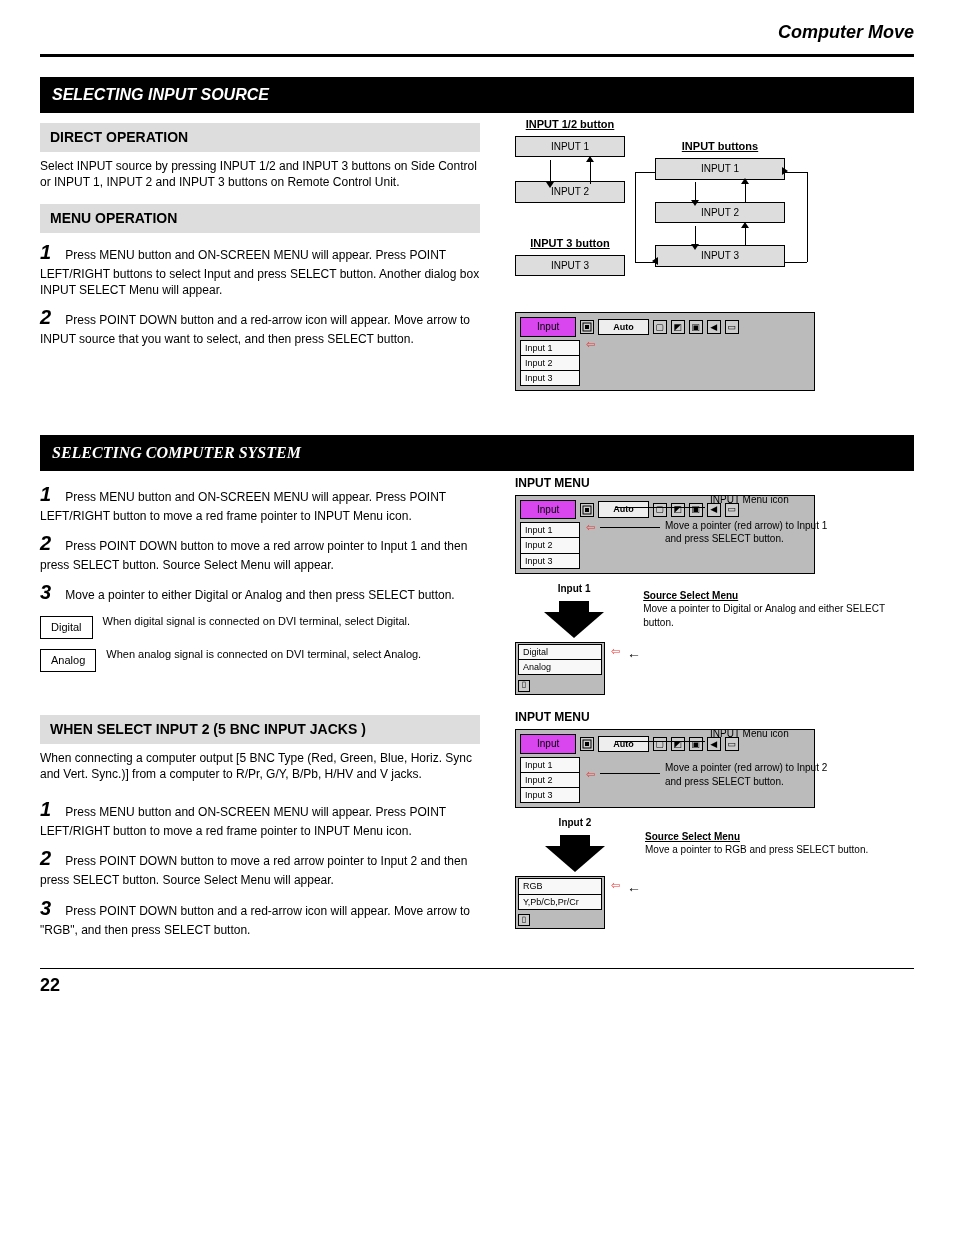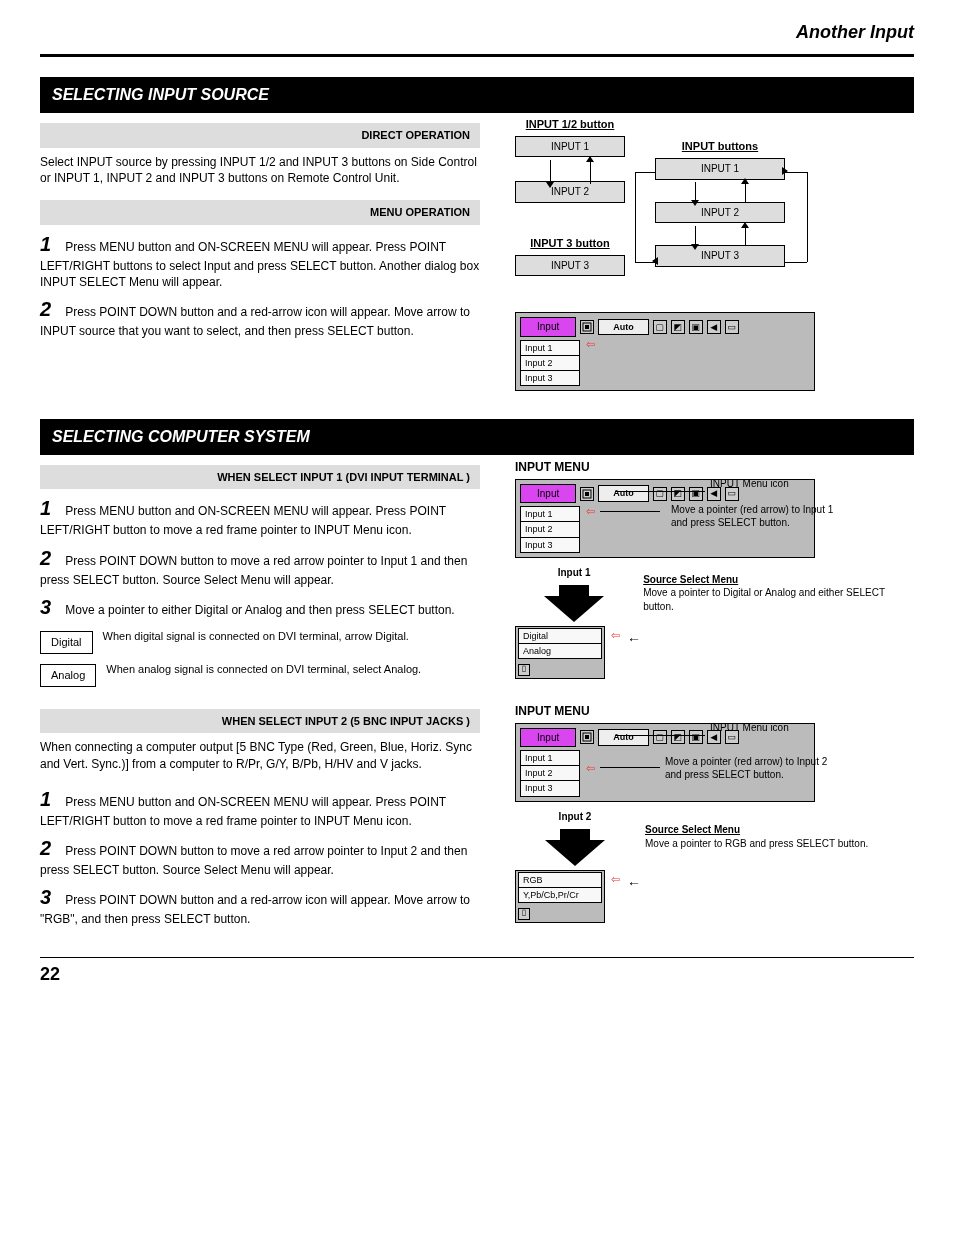--- a/index.html
+++ b/index.html
@@ -21,24 +21,23 @@
     font-weight: bold;
     font-style: italic;
     padding: 7px 12px;
     font-size: 16px;
     margin: 12px 0 4px 0;
   }
   .gray-bar {
     background: #ddd;
     font-weight: bold;
     padding: 5px 10px;
-    font-size: 11px;
+    font-size: 14px;
     margin: 6px 0;
     width: 440px;
-    text-align: right;
   }
   .two-col { display: flex; gap: 30px; }
   .lcol { width: 445px; }
   .rcol { flex: 1; position: relative; }
   .body-text { margin: 6px 0 14px 0; }
   .num-step { margin: 6px 0 0 0; }
   .num-step .n { font-size: 20px; font-weight: bold; font-style: italic; display: inline-block; width: 22px; }
   .source-box {
     border: 1px solid #000;
     display: inline-block;
@@ -156,21 +155,21 @@
   .select-caption .u { text-decoration: underline; font-weight: bold; }
 
   .annot-arrow {
     font-size: 14px; font-weight: bold;
     display: inline-block;
   }
 </style>
 </head>
 <body>
 
-<div style="text-align:right; font-weight:bold; font-style:italic; font-size:18px;">Another Input</div>
+<div style="text-align:right; font-weight:bold; font-style:italic; font-size:18px;">Computer Move</div>
 <div class="hr-double"></div>
 
 <div class="black-bar">SELECTING INPUT SOURCE</div>
 
 <div class="two-col">
   <div class="lcol">
     <div class="gray-bar">DIRECT OPERATION</div>
     <div class="body-text">Select INPUT source by pressing INPUT 1/2 and INPUT 3 buttons on Side Control or INPUT 1, INPUT 2 and INPUT 3 buttons on Remote Control Unit.</div>
 
     <div class="gray-bar">MENU OPERATION</div>
@@ -250,40 +249,39 @@
           <div>Input 1</div>
           <div>Input 2</div>
           <div>Input 3</div>
         </div>
         <span class="red-ptr" style="top:24px;">⇦</span>
       </div>
     </div>
   </div>
 </div>
 
-<div class="black-bar" style="margin-top:28px;">SELECTING COMPUTER SYSTEM</div>
+<div class="black-bar" style="margin-top:44px;font-family:Liberation Serif, serif;">SELECTING COMPUTER SYSTEM</div>
 
 <div class="two-col">
   <div class="lcol">
-    <div class="gray-bar">WHEN SELECT INPUT 1 (DVI INPUT TERMINAL )</div>
     <div class="num-step">
       <span class="n">1</span>
       <span>Press MENU button and ON-SCREEN MENU will appear. Press POINT LEFT/RIGHT button to move a red frame pointer to INPUT Menu icon.</span>
     </div>
     <div class="num-step">
       <span class="n">2</span>
       <span>Press POINT DOWN button to move a red arrow pointer to Input 1 and then press SELECT button. Source Select Menu will appear.</span>
     </div>
     <div class="num-step">
       <span class="n">3</span>
       <span>Move a pointer to either Digital or Analog and then press SELECT button.</span>
     </div>
     <div style="display:flex; gap:10px; margin-top:8px; align-items:flex-start;">
       <span class="source-box">Digital</span>
-      <span style="font-size:11px;">When digital signal is connected on DVI terminal, arrow Digital.</span>
+      <span style="font-size:11px;">When digital signal is connected on DVI terminal, select Digital.</span>
     </div>
     <div style="display:flex; gap:10px; margin-top:6px; align-items:flex-start;">
       <span class="source-box">Analog</span>
       <span style="font-size:11px;">When analog signal is connected on DVI terminal, select Analog.</span>
     </div>
   </div>
 
   <div class="rcol">
     <div style="font-weight:bold; font-size:12px;">INPUT MENU</div>
     <div style="position:relative; margin-top:4px;">
@@ -308,21 +306,21 @@
           <div>Input 2</div>
           <div>Input 3</div>
         </div>
         <span class="red-ptr" style="top:24px;">⇦</span>
       </div>
 
       <div class="callout-line" style="top:12px; left:100px; width:90px;"></div>
       <div class="callout-text" style="top:-2px; left:195px; width:140px;">INPUT Menu icon</div>
 
       <div class="callout-line" style="top:32px; left:85px; width:60px;"></div>
-      <div class="callout-text" style="top:24px; left:156px; width:170px;">Move a pointer (red arrow) to Input 1 and press SELECT button.</div>
+      <div class="callout-text" style="top:24px; left:150px; width:170px;">Move a pointer (red arrow) to Input 1 and press SELECT button.</div>
     </div>
 
     <div style="display:flex; align-items:center; margin-top:6px;">
       <div class="arrow-block">
         <div class="arrow-caption"><b>Input 1</b></div>
         <div class="big-arrow-stem"></div>
         <div class="big-arrow"></div>
       </div>
       <div class="select-caption">
         <div class="u">Source Select Menu</div>

